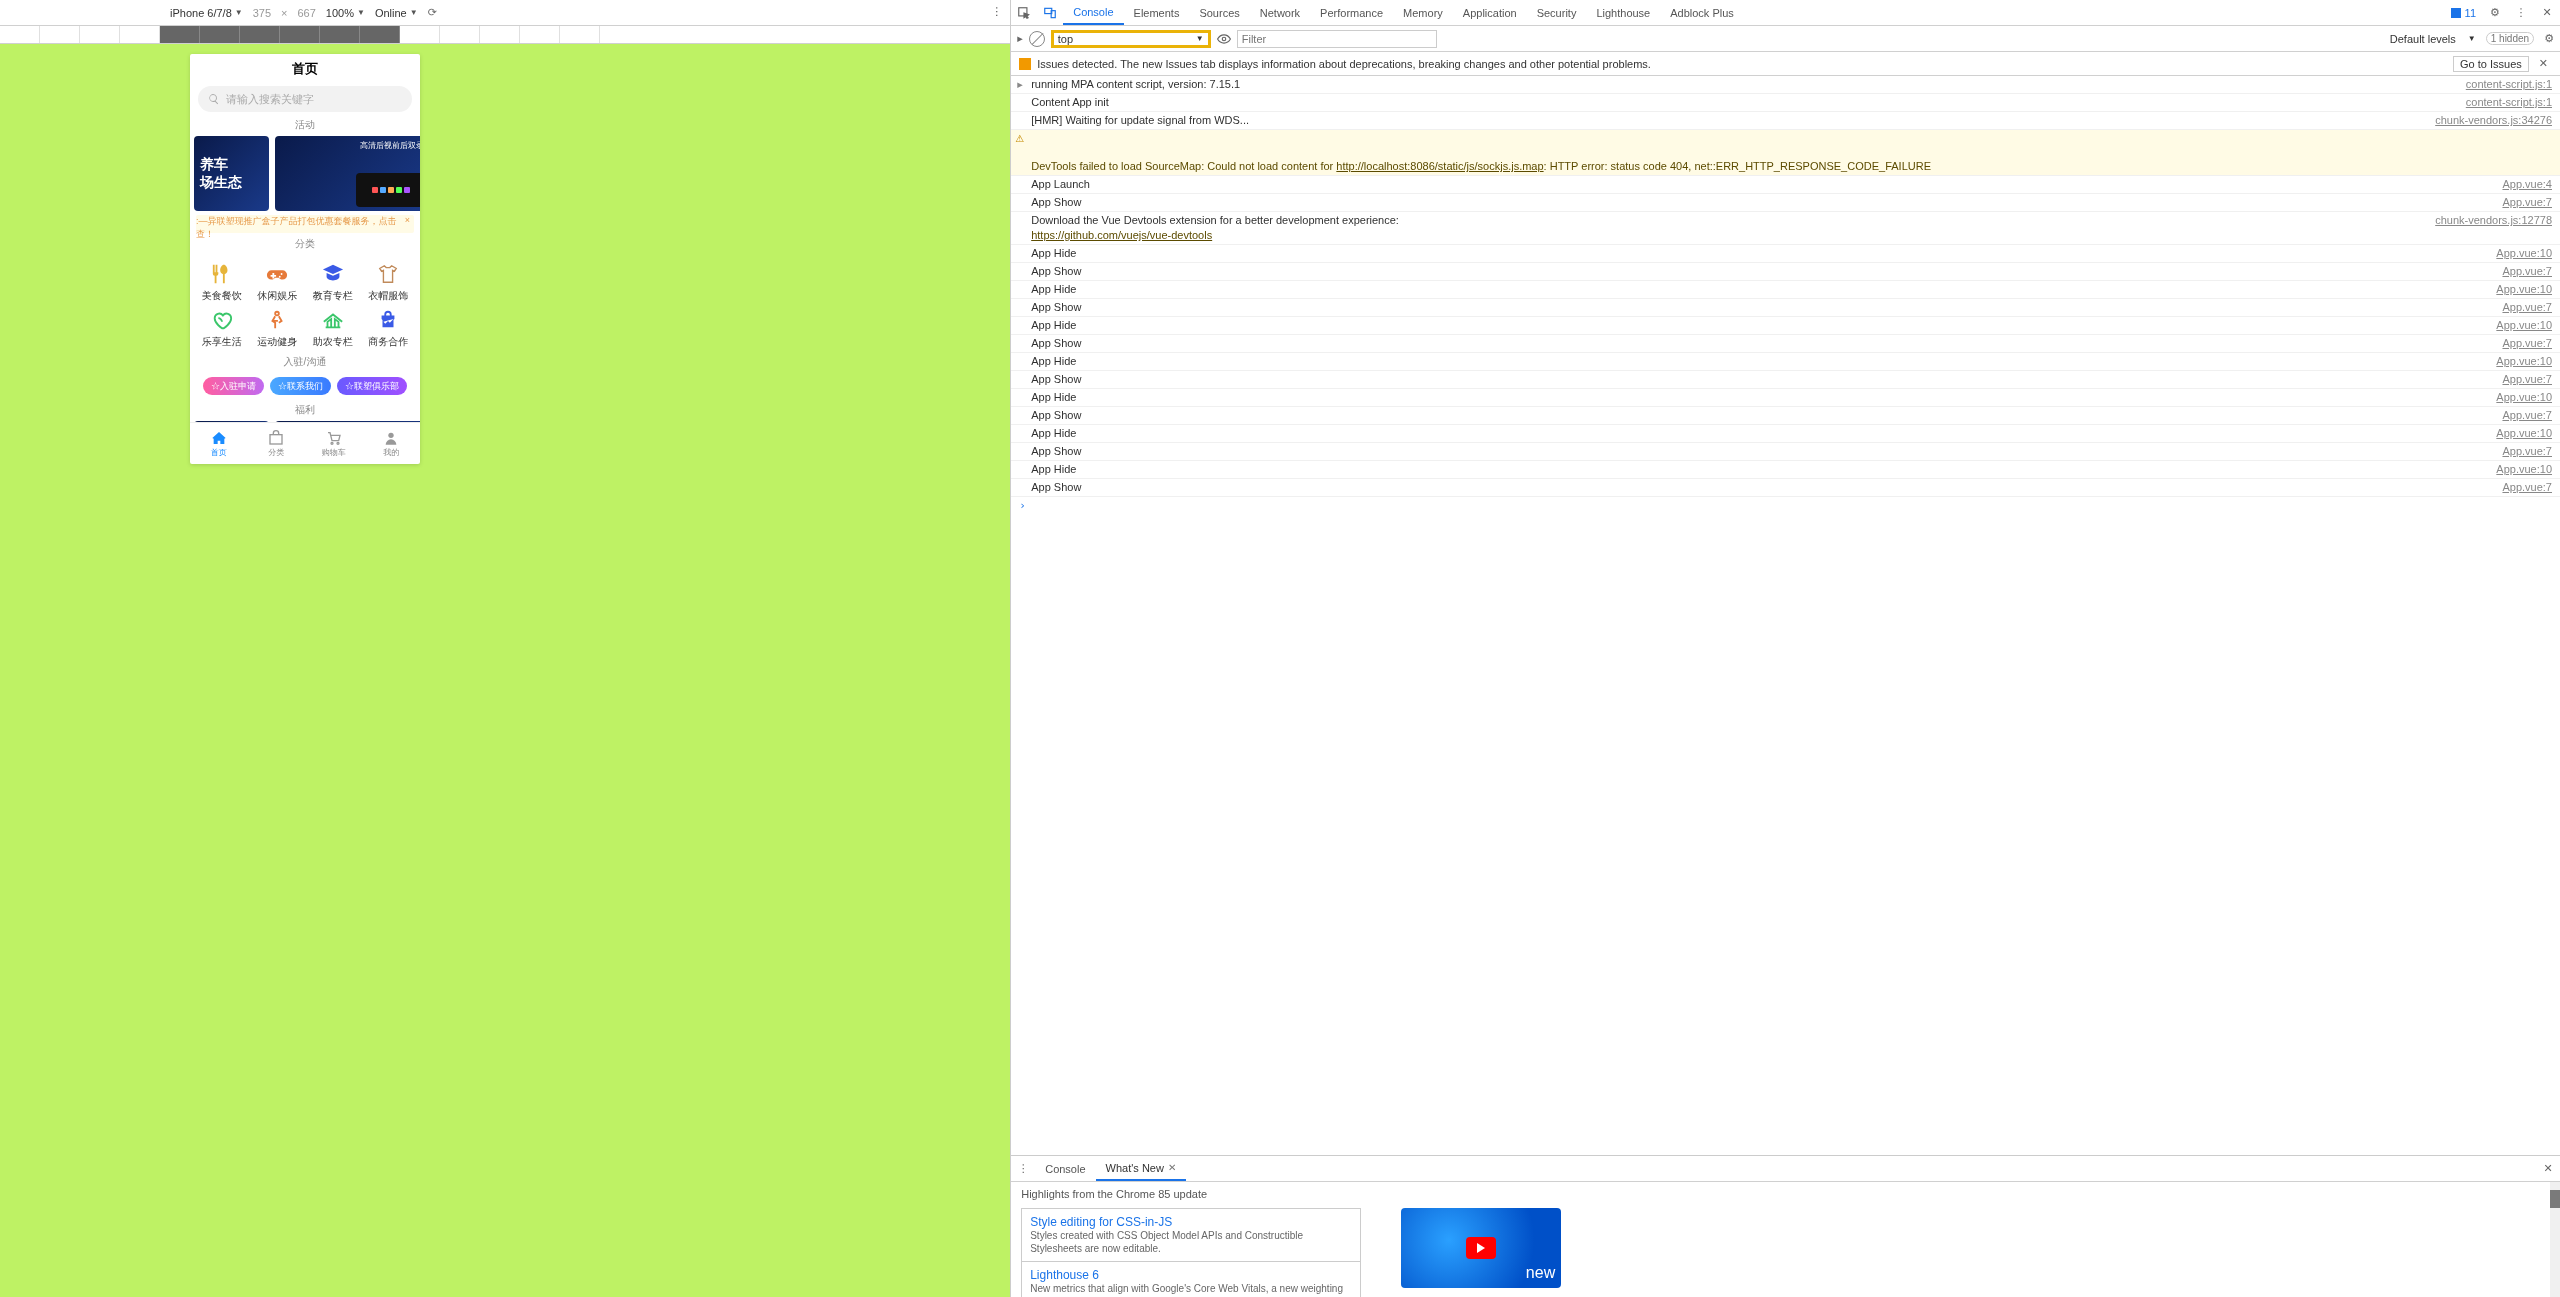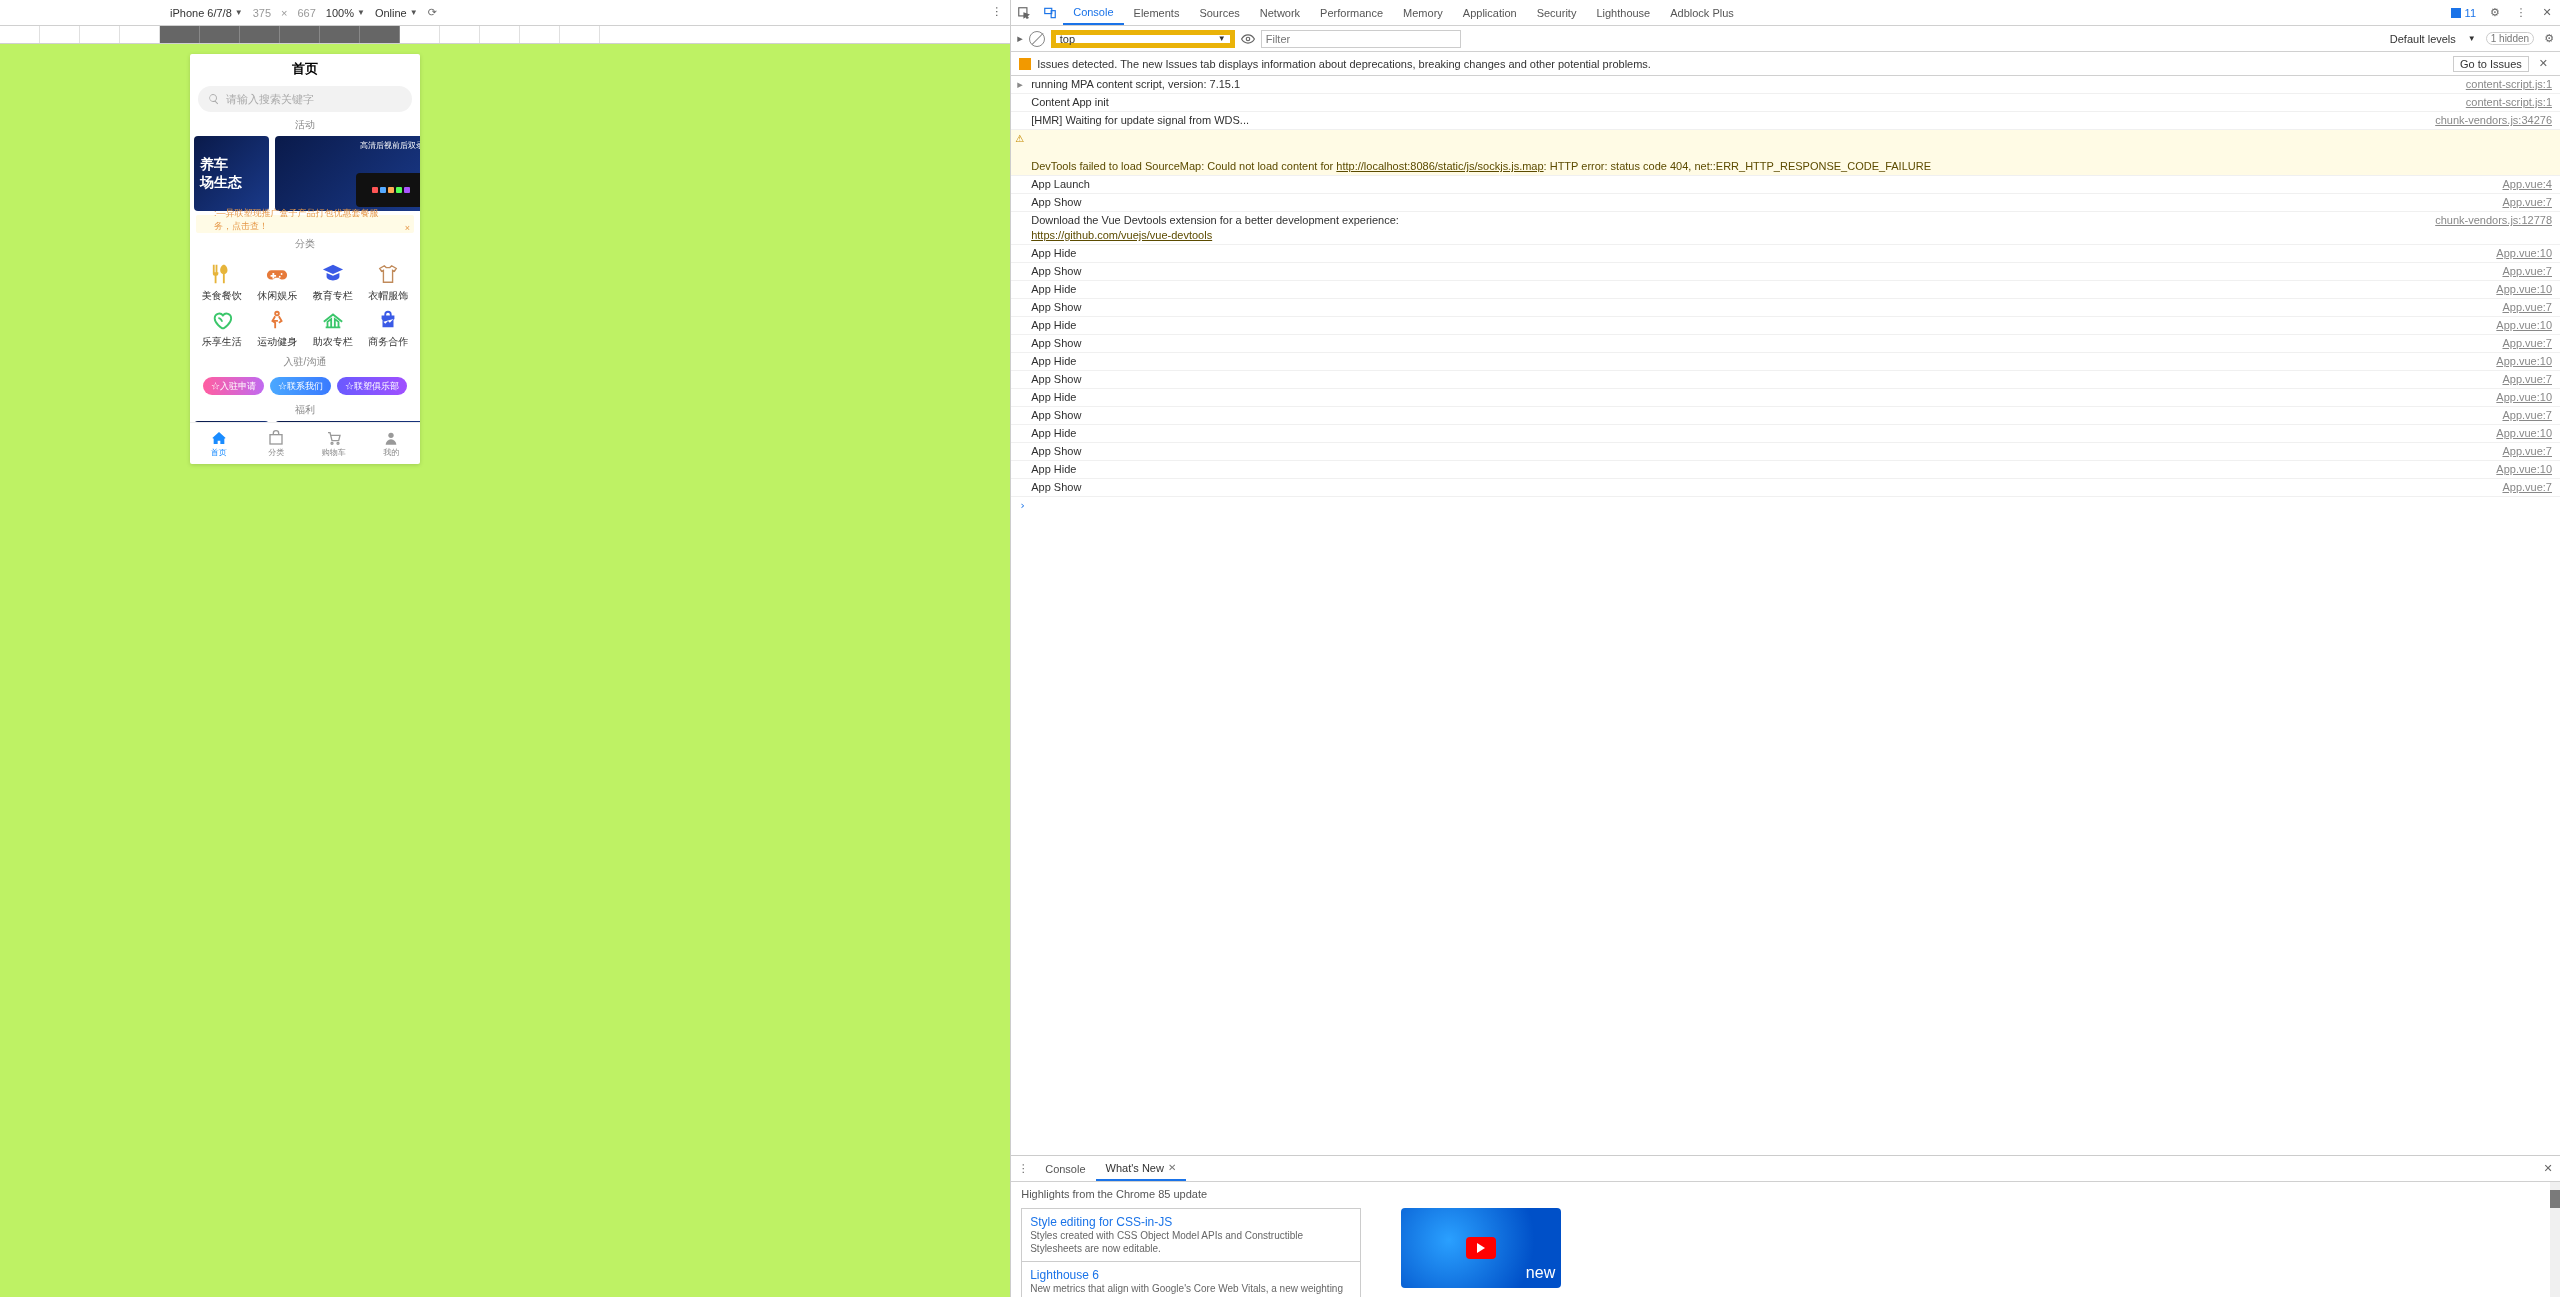--- a/index.html
+++ b/index.html
@@ -23,21 +23,21 @@
 .search-bar { margin: 2px 8px; height: 26px; background: #f2f2f2; border-radius: 13px; display: flex; align-items: center; padding: 0 10px; gap: 6px; color: #aaa; font-size: 11px; }
 .search-bar svg { width: 12px; height: 12px; fill: #aaa; }
 .phone-body { flex: 1; overflow: hidden; }
 .section-label { text-align: center; font-size: 10px; color: #888; margin: 4px 0; }
 .carousel { display: flex; gap: 6px; padding: 0 4px; overflow: hidden; }
 .carousel .slide { flex: 0 0 155px; height: 75px; border-radius: 4px; background: linear-gradient(135deg,#0a1a4a,#1a3a8a); color: #fff; font-size: 9px; position: relative; display: flex; align-items: center; padding: 6px; }
 .carousel .slide.narrow { flex: 0 0 75px; align-items: center; }
 .carousel .slide .cn-big { font-size: 14px; font-weight: 700; }
 .carousel .slide .dashcam { position:absolute; right:4px; bottom:4px; width:70px; height:34px; background:#111; border-radius:4px; display:flex; align-items:center; justify-content:center; gap:2px;}
 .carousel .slide .dashcam span{width:6px;height:6px;border-radius:1px;}
-.notice { margin: 4px 6px 0; height: 18px; background: #fffbe6; color: #e6994a; font-size: 9px; display: flex; align-items: flex-end; padding: 0 18px; border-radius: 2px; position: relative; }
+.notice { margin: 4px 6px 0; height: 18px; background: #fffbe6; color: #e6994a; font-size: 9px; display: flex; align-items: flex-start; padding: 0 0; border-radius: 2px; position: relative; }
 .notice .x { position: absolute; right: 4px; color: #e6994a; }
 .cats { display: grid; grid-template-columns: repeat(4,1fr); gap: 4px 0; padding: 6px 4px 2px; }
 .cat { display: flex; flex-direction: column; align-items: center; gap: 2px; }
 .cat .ico { width: 26px; height: 26px; display: flex; align-items: center; justify-content: center; }
 .cat .lbl { font-size: 10px; color: #333; }
 .pill-row { display: flex; justify-content: center; gap: 6px; padding: 4px; }
 .pill { height: 18px; padding: 0 8px; border-radius: 9px; font-size: 9px; color: #fff; display: flex; align-items: center; }
 .pill.a { background: linear-gradient(90deg,#ff5ea0,#c06af0); }
 .pill.b { background: linear-gradient(90deg,#4aa8ff,#3a7aff); }
 .pill.c { background: linear-gradient(90deg,#6a5aff,#a050ff); }
@@ -57,21 +57,21 @@
 .dt-tabs .ico-btn.active { color: #1a73e8; }
 .dt-tabs .tab { padding: 0 10px; display: flex; align-items: center; color: #555; cursor: pointer; }
 .dt-tabs .tab.active { color: #1a73e8; border-bottom: 2px solid #1a73e8; }
 .dt-tabs .spacer { flex: 1; }
 .dt-tabs .badge { display: flex; align-items: center; gap: 4px; padding: 0 6px; color: #1a73e8; }
 .dt-tabs .badge .sq { width: 10px; height: 10px; background: #1a73e8; }
 .console-toolbar { height: 26px; border-bottom: 1px solid #d0d0d0; display: flex; align-items: center; gap: 6px; padding: 0 6px; }
 .console-toolbar .clr { width: 16px; height: 16px; border: 1.3px solid #888; border-radius: 50%; position: relative; }
 .console-toolbar .clr::after { content:""; position:absolute; left:50%; top:-1px; bottom:-1px; width:1.3px; background:#888; transform:rotate(45deg);}
 .console-toolbar select, .console-toolbar input { font-size: 11px; height: 18px; border: 1px solid #ccc; background: #fff; }
-.console-toolbar .ctx { width:184px; display:flex; align-items:center; border:5px solid #eab308; height:18px; padding:0 4px; justify-content:space-between;}
+.console-toolbar .ctx { width:160px; display:flex; align-items:center; border:3px solid #eab308; height:18px; padding:0 4px; justify-content:space-between;}
 .console-toolbar input { flex: 0 0 200px; padding: 0 4px; }
 .console-toolbar .eye{width:14px;height:14px;}
 .console-toolbar .right { margin-left: auto; display: flex; align-items: center; gap: 10px; }
 .console-toolbar .hidden-pill { font-size:10px; color:#777; border:1px solid #ccc; padding:0 4px; border-radius:7px;}
 .issues-bar { height: 24px; border-bottom: 1px solid #d0d0d0; background: #fff; display: flex; align-items: center; padding: 0 8px; gap: 6px; font-size: 11px; }
 .issues-bar .flag { width: 12px; height: 12px; background: #f29900; }
 .issues-bar .spacer { flex: 1; }
 .issues-bar .goto { border: 1px solid #ccc; padding: 1px 6px; font-size: 11px; cursor: pointer; }
 .issues-bar .x { color: #666; cursor: pointer; padding: 0 4px;}
 .console-log { flex: 1; overflow: auto; font-family: Menlo, Consolas, monospace; font-size: 11px; }

